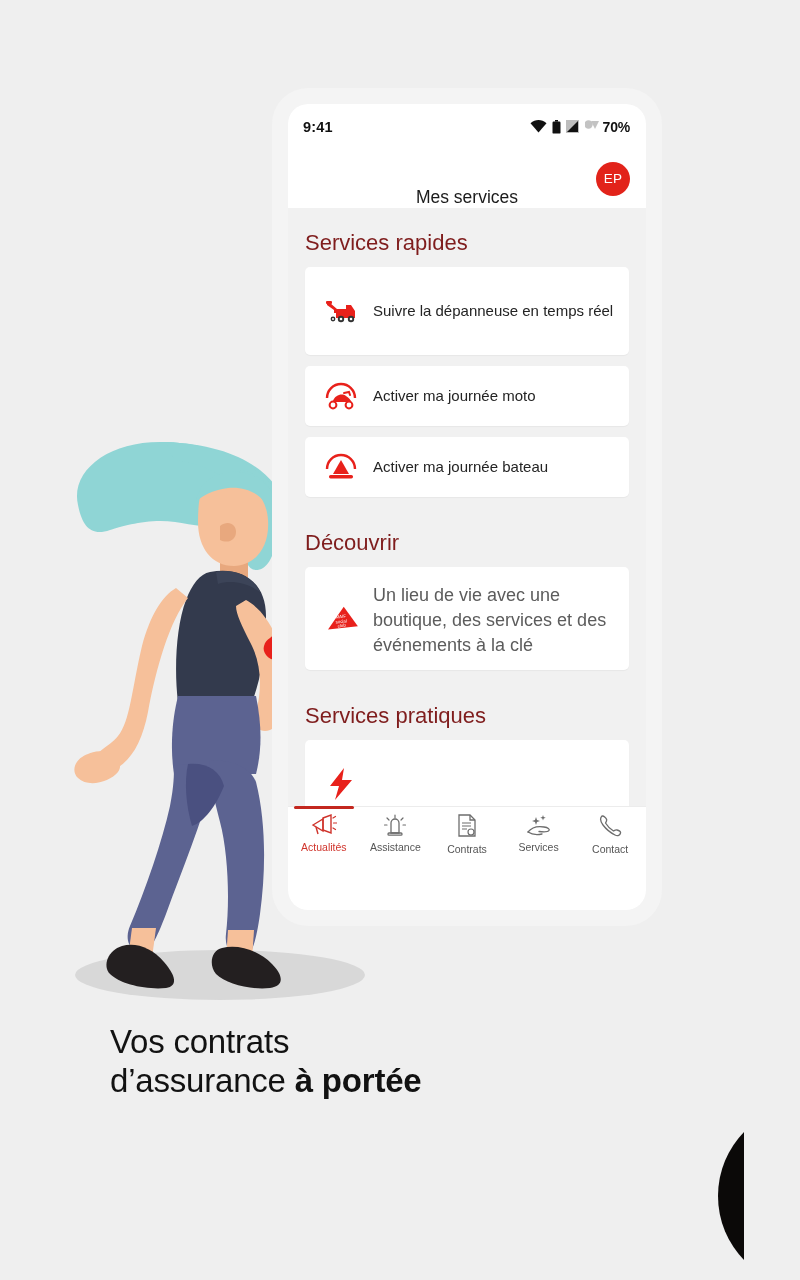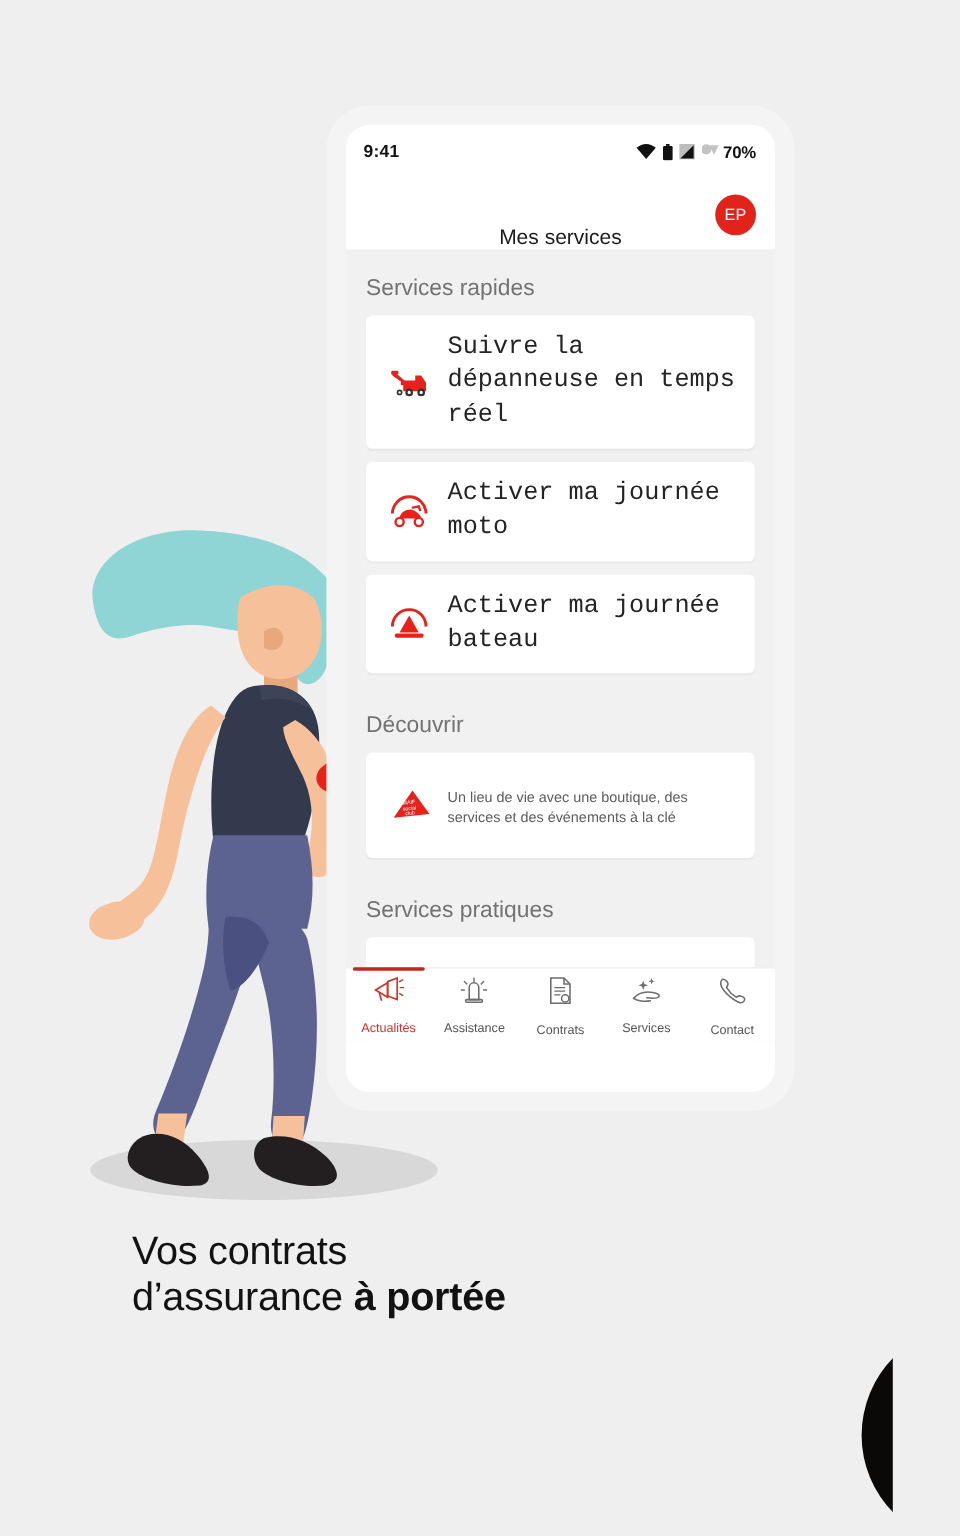--- a/index.html
+++ b/index.html
@@ -101,51 +101,51 @@
   .avatar {
     position: absolute; right: 16px; top: 50%; transform: translateY(-50%);
     width: 34px; height: 34px; border-radius: 50%;
     background: #e2231a;
     display: flex; align-items: center; justify-content: center;
     color: #fff; font-size: 13.5px; letter-spacing: .3px;
   }
 
   .content { background: #f1f1f1; padding: 0 0 0 0; height: 604px; position: relative; }
   .section-title {
-    font-size: 19px; color: #737373;
+    font-size: 22px; color: #7f1d1d;
     padding: 22px 0 11px 17px;
   }
   .card {
     background: #fff;
     margin: 0 17px 11px 17px;
     border-radius: 5px;
     display: flex; align-items: center;
     padding: 13px 14px;
     min-height: 60px;
     box-shadow: 0 1px 1px rgba(0,0,0,0.045);
   }
   .card .ic { width: 44px; flex: 0 0 44px; display: flex; align-items: center; justify-content: center; }
   .card .ic svg { display: block; }
   .card .txt { flex: 1; padding-left: 10px; }
-  .card .lbl { font-size: 21px; color: #242424; line-height: 1.35; font-family: Liberation Mono, monospace; }
-  .card .sub { font-size: 12px; color: #5c5c5c; line-height: 1.38; margin-top: 3px; }
+  .card .lbl { font-size: 15px; color: #242424; line-height: 1.35; }
+  .card .sub { font-size: 18px; color: #5c5c5c; line-height: 1.38; margin-top: 3px; }
   .card.tall { min-height: 88px; }
 
   
   .bottomnav {
     position: absolute; left: 0; bottom: 42px;
     width: 100%; height: 62px;
     background: #fff;
     display: flex; align-items: flex-start;
     padding-top: 7px;
     border-top: 1px solid #ececec;
   }
   .navitem {
     flex: 1; display: flex; flex-direction: column; align-items: center;
-    position: relative; gap: 15px;
+    position: relative; gap: 5px;
   }
   .navitem .nlabel { font-size: 10.5px; color: #555; }
   .navitem.active .nlabel { color: #d0342c; }
   .navitem.active::before {
     content: ""; position: absolute; top: -8px; left: 6px; right: 6px;
     height: 3px; background: #c3271f; border-radius: 2px;
   }
   .navitem svg { display: block; }
   .nav-pad { position: absolute; left:0; bottom:0; width:100%; height: 42px; background:#fff; }
 

